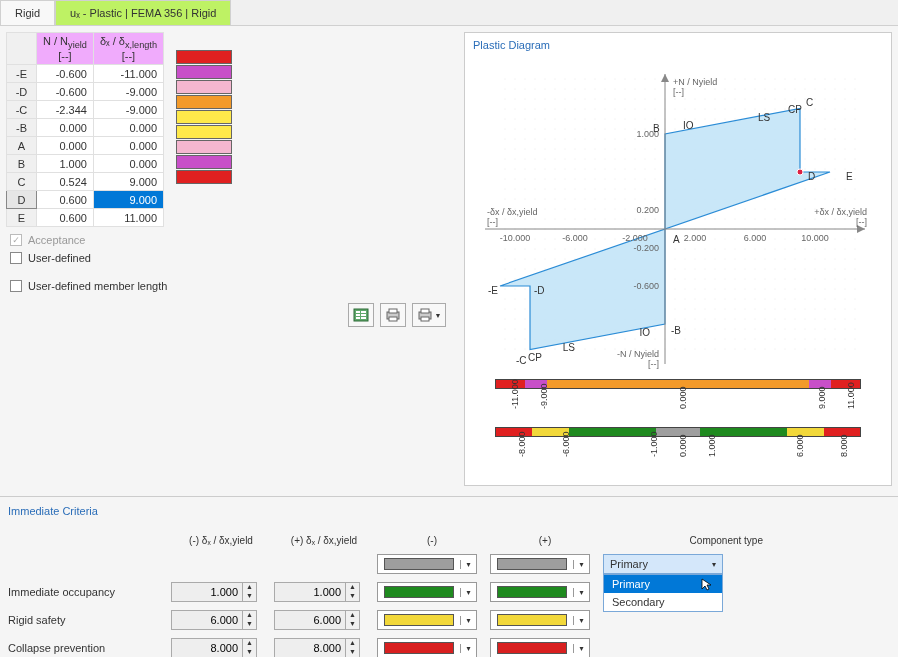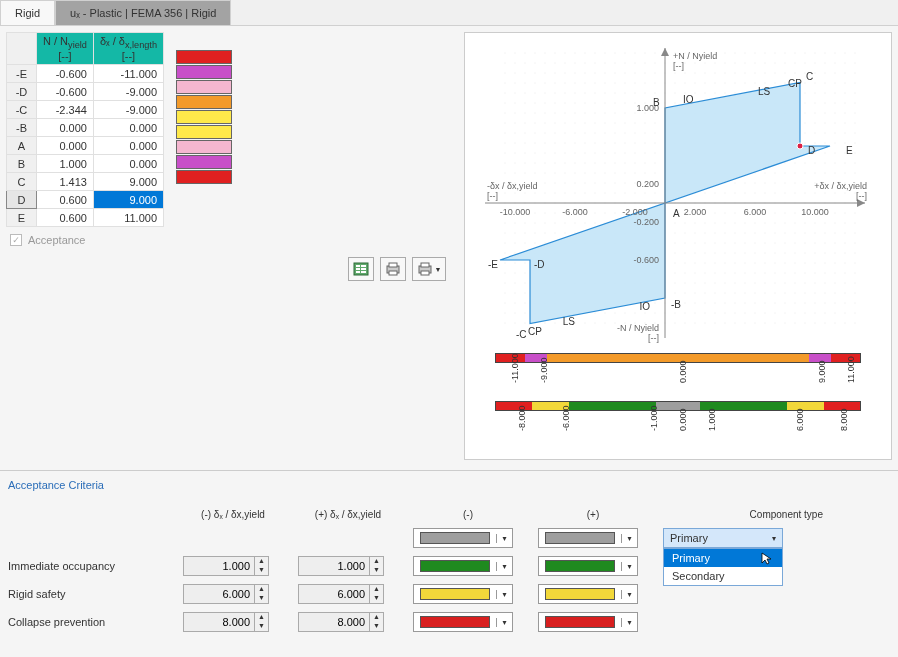--- a/index.html
+++ b/index.html
@@ -1,29 +1,29 @@
 <!DOCTYPE html>
 <html><head>
 <meta charset="utf-8">
 <style>
 * { box-sizing: border-box; margin: 0; padding: 0; font-family: "Segoe UI", Arial, sans-serif; }
 body { background: #f5f5f5; font-size: 11px; color: #333; width: 898px; height: 657px; overflow: hidden; }
 
 .tabs { display: flex; background: #f0f0f0; border-bottom: 1px solid #d0d0d0; }
 .tab { padding: 6px 14px; border: 1px solid #d0d0d0; border-bottom: none; background: #f8f8f8; cursor: pointer; }
-.tab.active { background: #a3a3a3; font-weight: 400; }
+.tab.active { background: #bef264; font-weight: 400; }
 
 .main-area { display: flex; gap: 8px; padding: 6px; }
 .left-col { width: 450px; }
 .right-col { flex: 1; border: 1px solid #ccc; background: #fff; }
 
 .table-area { display: flex; gap: 12px; align-items: flex-start; }
 table { border-collapse: collapse; background: #fff; }
 th, td { border: 1px solid #e0e0e0; padding: 2px 6px; text-align: right; font-size: 11px; height: 18px; min-width: 40px; }
-th { background: #14b8a6; font-weight: 400; text-align: center; }
+th { background: #f0abfc; font-weight: 400; text-align: center; }
 th.rowhdr, td.rowhdr { background: #f0f0f0; text-align: center; min-width: 30px; }
 td.selected { background: #0178d7; color: #fff; }
 tr.selrow td.rowhdr { background: #e6e6e6; border: 1px solid #888; }
 
 .swatches { display: flex; flex-direction: column; gap: 1px; margin-top: 18px; }
 .swatch { width: 56px; height: 14px; border: 1px solid #666; }
 
 .diagram-title { color: #2a6db8; padding: 6px 8px 8px 8px; font-size: 11px; }
 .diagram-body { position: relative; height: 320px; }
 
@@ -42,21 +42,21 @@
 .spinner { display: inline-flex; align-items: center; border: 1px solid #aaa; background: #fff; height: 20px; }
 .spinner input { border: none; width: 70px; height: 18px; padding: 0 4px; font-size: 11px; background: transparent; outline: none; }
 .spinner .spbtns { display: flex; flex-direction: column; }
 .spinner .spbtn { width: 14px; height: 9px; border-left: 1px solid #aaa; font-size: 7px; line-height: 7px; text-align: center; cursor: pointer; background: #f0f0f0; }
 
 .toolbar { display: flex; gap: 6px; justify-content: flex-end; align-items: center; margin-top: 8px; padding-right: 6px; }
 .tbtn { width: 26px; height: 24px; border: 1px solid #aaa; background: #f8f8f8; display: flex; align-items: center; justify-content: center; cursor: pointer; }
 
 .acceptance { border-top: 1px solid #ccc; margin-top: 4px; padding: 8px 8px 0 8px; }
 .acc-title { color: #2a6db8; font-size: 11px; margin-bottom: 18px; }
-.acc-grid { display: grid; grid-template-columns: 160px 100px 100px 110px 110px 160px; gap: 8px 15px; align-items: center; }
+.acc-grid { display: grid; grid-template-columns: 160px 100px 100px 110px 110px 160px; gap: 8px 3px; align-items: center; }
 .acc-hdr { font-size: 10px; text-align: center; }
 .colorsel { display: flex; align-items: center; border: 1px solid #999; height: 20px; width: 100px; background: #fff; cursor: pointer; }
 .colorsel .sw { flex: 1; height: 12px; margin: 0 6px; border: 1px solid #555; }
 .colorsel .dd { width: 16px; border-left: 1px solid #999; text-align: center; font-size: 8px; }
 
 .dropdown-ct { position: relative; }
 .select-box { border: 1px solid #7aa8d8; background: #d4e7fa; height: 20px; width: 120px; display: flex; align-items: center; padding: 0 6px; justify-content: space-between; cursor: pointer; }
 .select-list { position: absolute; top: 20px; left: 0; width: 120px; background: #fff; border: 1px solid #7aa8d8; z-index: 10; }
 .select-list div { padding: 3px 8px; cursor: pointer; }
 .select-list div.hilite { background: #0178d7; color: #fff; }
@@ -110,21 +110,21 @@
     <td>0.000</td>
     <td class="">0.000</td>
             </tr>
             <tr>
               <td class="rowhdr">B</td>
     <td>1.000</td>
     <td class="">0.000</td>
             </tr>
             <tr>
               <td class="rowhdr">C</td>
-    <td>1.413</td>
+    <td>0.524</td>
     <td class="">9.000</td>
             </tr>
             <tr class="selrow">
               <td class="rowhdr">D</td>
     <td>0.600</td>
     <td class="selected">9.000</td>
             </tr>
             <tr>
               <td class="rowhdr">E</td>
     <td>0.600</td>
@@ -142,20 +142,28 @@
           <div class="swatch" style="background: rgb(245, 183, 208);"></div>
           <div class="swatch" style="background: rgb(200, 79, 200);"></div>
           <div class="swatch" style="background: rgb(224, 32, 32);"></div>
         </div>
     </div>
 
     <div class="controls-block">
       <div class="chk-row">
         <span class="chk disabled">✓</span>
         <span style="color:#999">Acceptance</span>
+      </div>
+      <div class="chk-row">
+        <span class="chk"></span>
+        <span>User-defined</span>
+      </div>
+      <div class="chk-row" style="margin-top:10px">
+        <span class="chk"></span>
+        <span>User-defined member length</span>
       </div>
       <div class="toolbar">
         <span class="tbtn">
           <svg width="16" height="14">
               <rect x="1" y="1" width="14" height="12" fill="#5fa86b" stroke="#2c6b36"></rect>
               <rect x="3" y="3" width="4" height="2" fill="#fff"></rect>
               <rect x="8" y="3" width="5" height="2" fill="#fff"></rect>
               <rect x="3" y="6" width="4" height="2" fill="#fff"></rect>
               <rect x="8" y="6" width="5" height="2" fill="#fff"></rect>
               <rect x="3" y="9" width="4" height="2" fill="#fff"></rect>
@@ -175,20 +183,21 @@
               <rect x="4" y="1" width="8" height="4" fill="#fff" stroke="#666"></rect>
               <rect x="4" y="9" width="8" height="4" fill="#fff" stroke="#666"></rect>
             </svg>
           <span style="font-size:7px;margin-left:2px">▼</span>
         </span>
       </div>
     </div>
   </div>
 
   <div class="right-col">
+    <div class="diagram-title">Plastic Diagram</div>
     <div class="diagram-body">
       <svg id="diagram-svg" width="420" height="320" viewBox="0 0 420 320">
           <circle cx="40" cy="20" r="0.4" fill="#ccc"></circle>
           <circle cx="40" cy="30" r="0.4" fill="#ccc"></circle>
           <circle cx="40" cy="40" r="0.4" fill="#ccc"></circle>
           <circle cx="40" cy="50" r="0.4" fill="#ccc"></circle>
           <circle cx="40" cy="60" r="0.4" fill="#ccc"></circle>
           <circle cx="40" cy="70" r="0.4" fill="#ccc"></circle>
           <circle cx="40" cy="80" r="0.4" fill="#ccc"></circle>
           <circle cx="40" cy="90" r="0.4" fill="#ccc"></circle>
@@ -1268,21 +1277,21 @@
             <span class="ctick" style="left: 58%; top: 18px;">1.000</span>
             <span class="ctick" style="left: 82%; top: 18px;">6.000</span>
             <span class="ctick" style="left: 94%; top: 18px;">8.000</span>
           </div>
       </div>
     </div>
   </div>
 </div>
 
 <div class="acceptance">
-  <div class="acc-title">Acceptance Criteria</div>
+  <div class="acc-title">Immediate Criteria</div>
   <div class="acc-grid">
     <div></div>
     <div class="acc-hdr">(-) δₓ / δx,yield</div>
     <div class="acc-hdr">(+) δₓ / δx,yield</div>
     <div class="acc-hdr">(-)</div>
     <div class="acc-hdr">(+)</div>
     <div class="acc-hdr" style="text-align:right">Component type</div>
 
   <div></div>
       <div></div>

